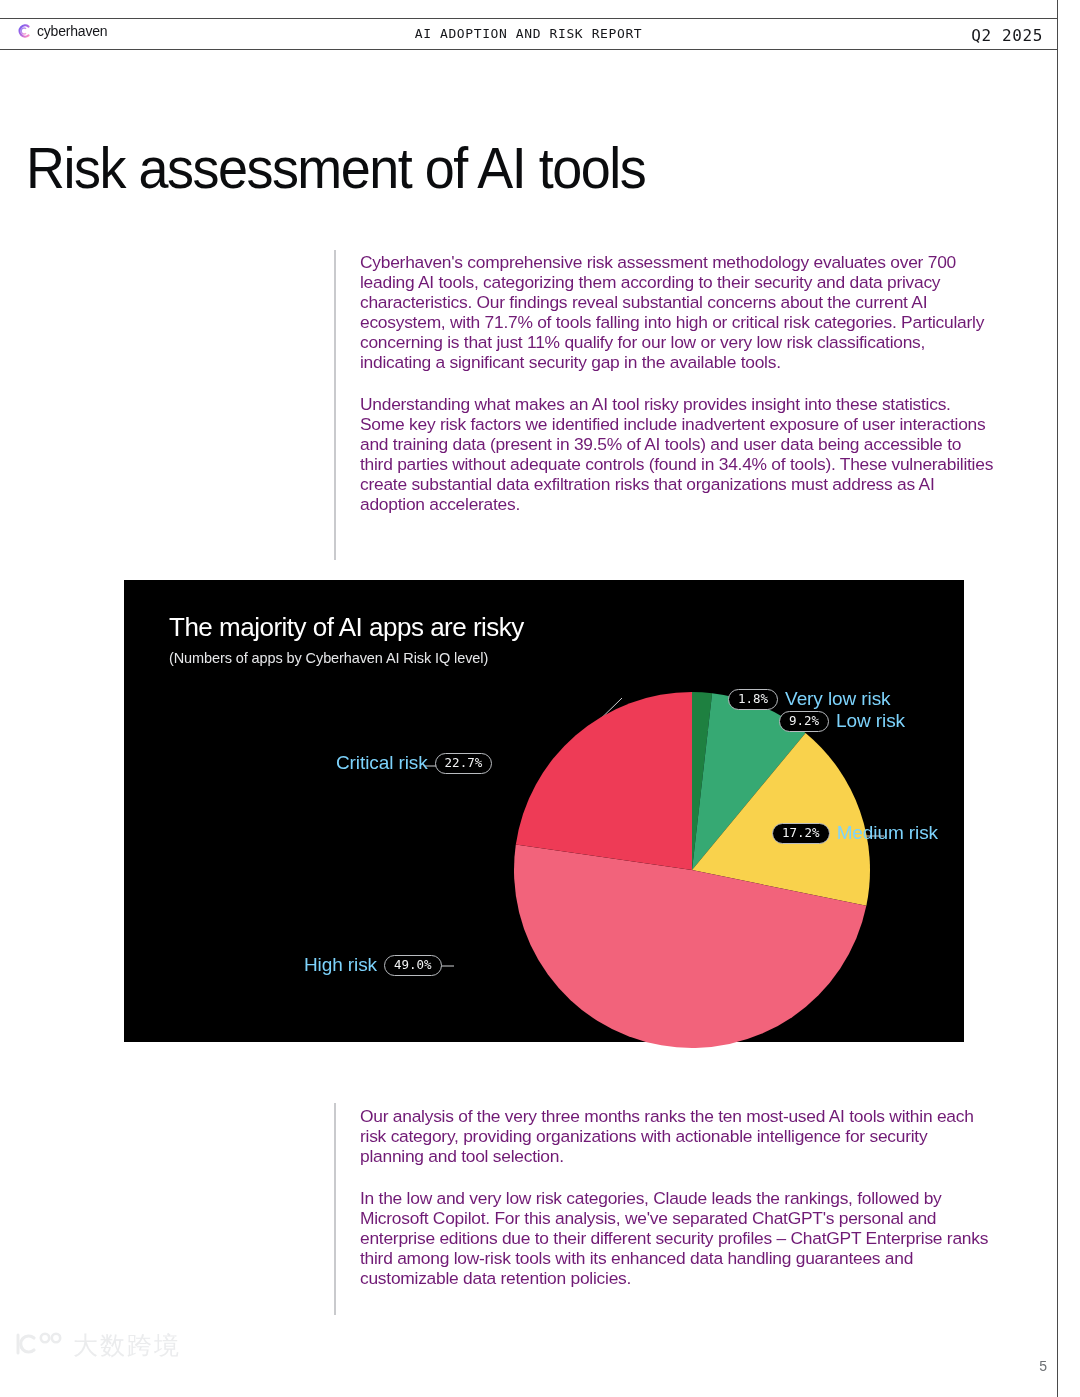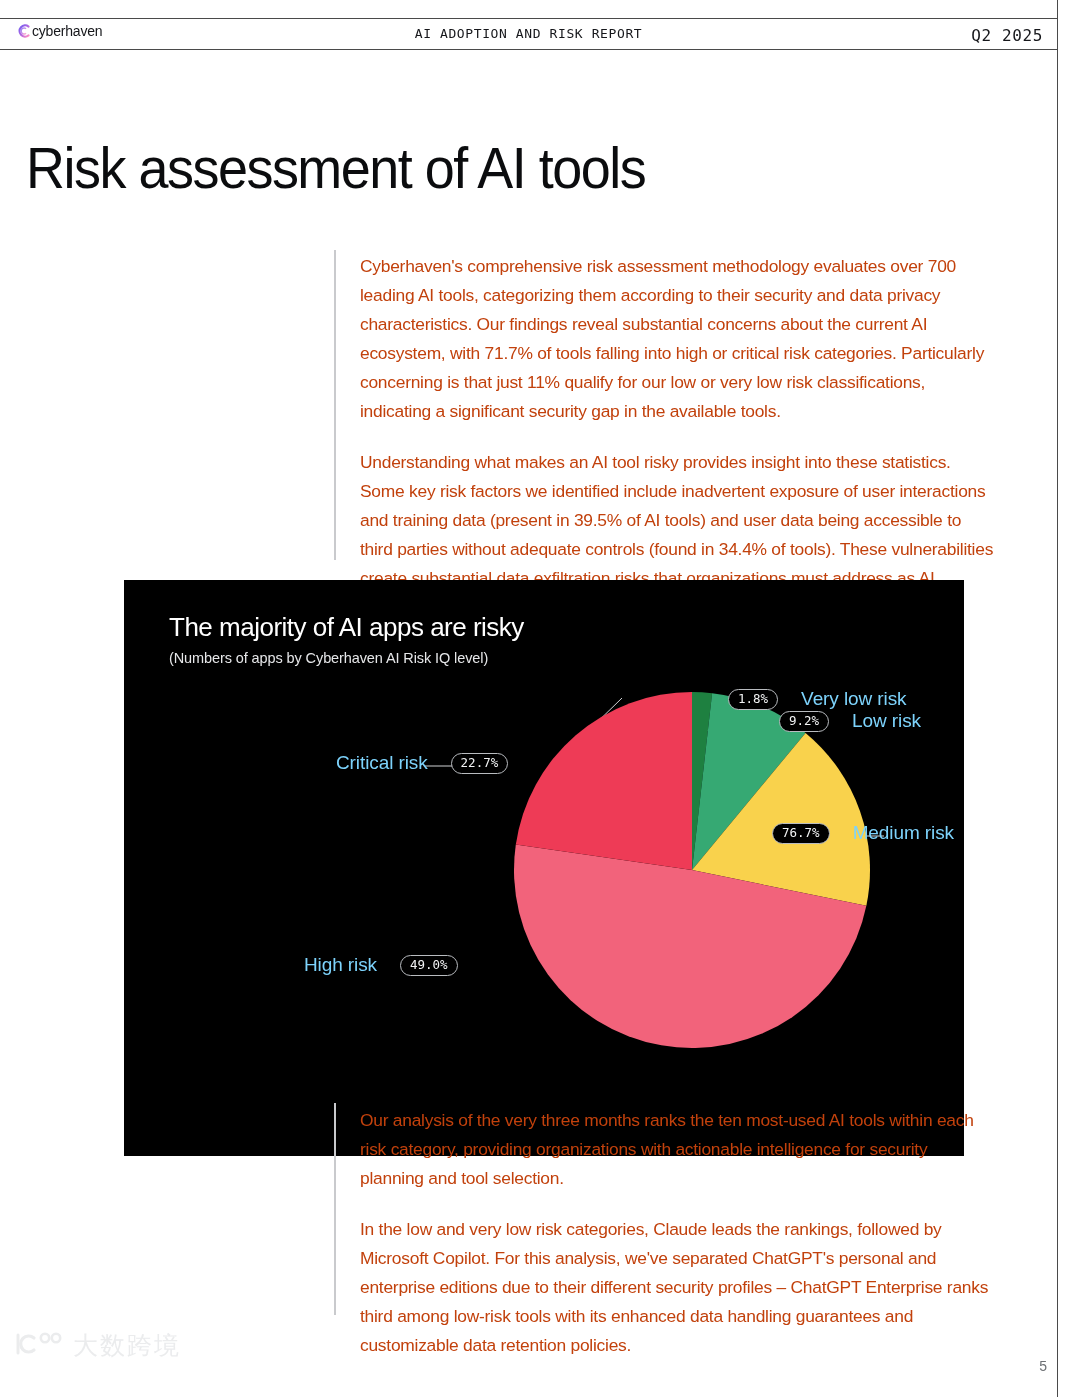--- a/index.html
+++ b/index.html
@@ -20,21 +20,21 @@
   }
   .rule-header-bot{
     position:absolute;left:0;top:49px;width:1057px;height:1px;background:#4a4a4a;
   }
 
   
   .hdr{
     position:absolute;left:0;top:19px;width:1057px;height:30px;
   }
   .brand{
-    position:absolute;left:16px;top:4px;display:flex;align-items:center;
+    position:absolute;left:16px;top:4px;display:flex;align-items:center;gap:5px;
   }
   .brand-mark{width:16px;height:16px;display:block;}
   .brand-name{
     font-size:14px;color:#15161a;letter-spacing:-.2px;font-weight:400;
   }
   .hdr-center{
     position:absolute;left:0;top:7px;width:1057px;text-align:center;
     font-family:"DejaVu Sans Mono","Liberation Mono",monospace;
     font-size:13px;letter-spacing:.6px;color:#16171b;
   }
@@ -54,43 +54,43 @@
   }
 
   
   .col{
     position:absolute;left:334px;width:660px;
   }
   .col-rule{
     position:absolute;left:334px;width:1.5px;background:#c9cacd;
   }
   .para{
-    font-size:17.4px;line-height:29px;color:#c2410c;
+    font-size:17.4px;line-height:20px;color:#701a75;
     letter-spacing:-.25px;margin:0;
   }
   .para + .para{margin-top:22px;}
 
   
   .chart-wrap{
-    position:absolute;left:124px;top:580px;width:840px;height:576px;
+    position:absolute;left:124px;top:580px;width:840px;height:462px;
     background:#000;
   }
   .chart-title{
     position:absolute;left:45px;top:32px;
     color:#fff;font-size:26px;letter-spacing:-.5px;font-weight:400;
   }
   .chart-sub{
     position:absolute;left:45px;top:70px;
     color:#e6e7e9;font-size:14.5px;letter-spacing:-.1px;
   }
   .chart-stage{position:absolute;left:0;top:0;width:840px;height:510px;}
   .pie-svg{position:absolute;left:0;top:0;}
 
   .lbl{
-    position:absolute;display:flex;align-items:center;gap:23px;white-space:nowrap;
+    position:absolute;display:flex;align-items:center;gap:7px;white-space:nowrap;
   }
   .pill{
     border:1px solid #b9bcc0;border-radius:12px;
     padding:2px 9px 3px 9px;
     font-family:"DejaVu Sans Mono","Liberation Mono",monospace;
     font-size:12.5px;color:#f2f3f4;line-height:14px;
     background:#000;
   }
   .lbl-txt{color:#7dd3fc;font-size:19px;letter-spacing:-.1px;text-align:center;}
 
@@ -174,21 +174,21 @@
       <span class="pill">1.8%</span>
       <span class="lbl-txt">Very low risk</span>
     </div>
 
     <div class="lbl" style="left:614px;top:130px;padding-left:41px;">
       <span class="pill">9.2%</span>
       <span class="lbl-txt">Low risk</span>
     </div>
 
     <div class="lbl" style="left:648px;top:242px;">
-      <span class="pill">76.7%</span>
+      <span class="pill">17.2%</span>
       <span class="lbl-txt">Medium risk</span>
     </div>
 
     <div class="lbl" style="left:188px;top:172px;margin-left:24px;">
       <span class="lbl-txt">Critical risk</span>
       <span class="pill">22.7%</span>
     </div>
 
     <div class="lbl" style="left:180px;top:374px;">
       <span class="lbl-txt">High risk</span>

